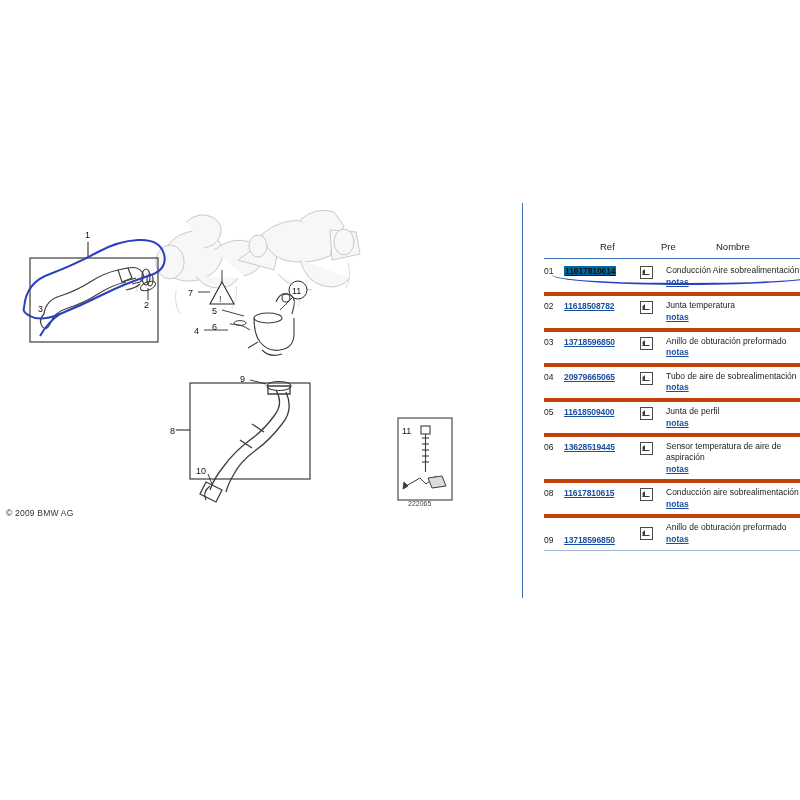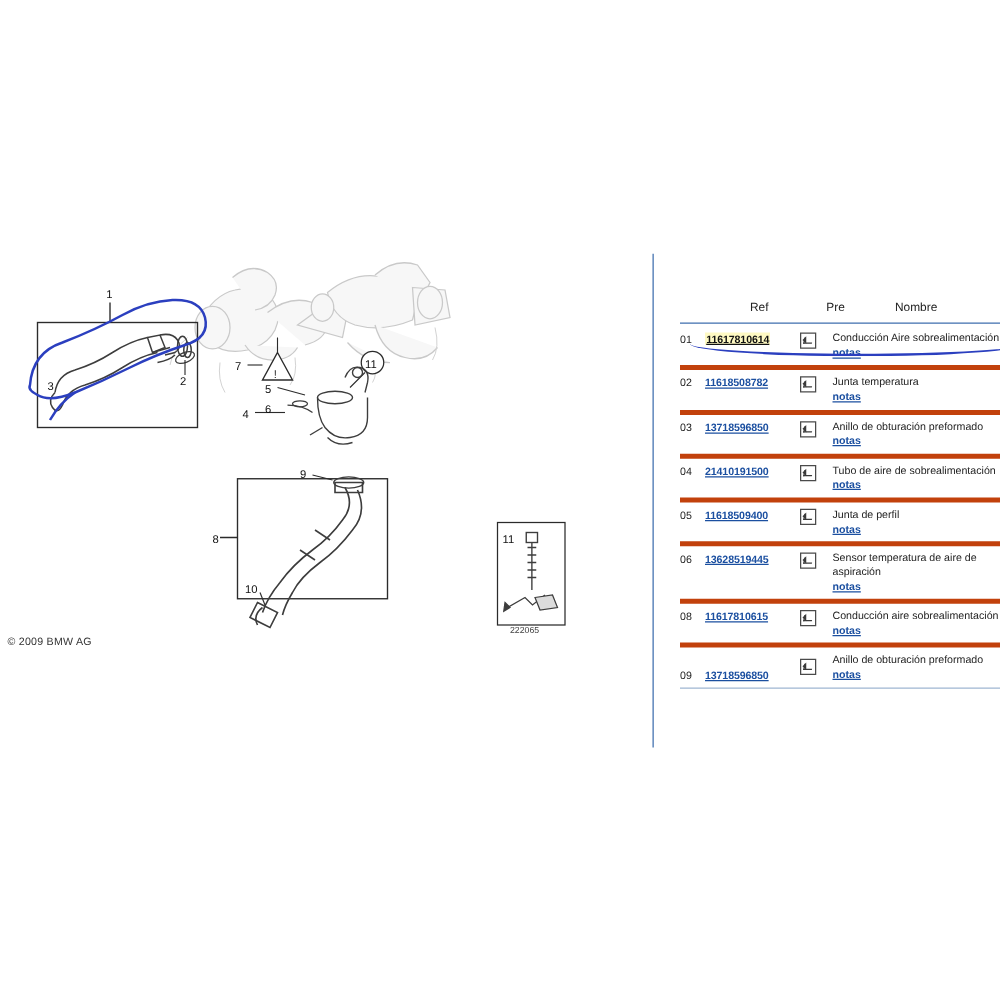--- a/index.html
+++ b/index.html
@@ -112,21 +112,21 @@
     flex: 0 0 76px;
     font-size: 8.5px;
     padding-top: 1px;
   }
   .c-ref a {
     color: #1b4fa0;
     font-weight: bold;
     letter-spacing: -0.1px;
   }
   .c-ref.highlight a {
-    background: #fef9c3;
+    background: #0369a1;
     color: #111;
     text-decoration: underline;
     padding: 0 1px;
   }
   .c-pre {
     width: 26px;
     flex: 0 0 26px;
     padding-top: 1px;
   }
   .c-name {
@@ -340,21 +340,21 @@
 
       <div class="row">
         <div class="c-pos">03</div>
         <div class="c-ref"><a href="#">13718596850</a></div>
         <div class="c-pre"><span class="pre-icon"></span></div>
         <div class="c-name"><span>Anillo de obturación preformado</span><a class="notes" href="#">notas</a></div>
       </div>
 
       <div class="row">
         <div class="c-pos">04</div>
-        <div class="c-ref"><a href="#">21410191500</a></div>
+        <div class="c-ref"><a href="#">20979665065</a></div>
         <div class="c-pre"><span class="pre-icon"></span></div>
         <div class="c-name"><span>Tubo de aire de sobrealimentación</span><a class="notes" href="#">notas</a></div>
       </div>
 
       <div class="row">
         <div class="c-pos">05</div>
         <div class="c-ref"><a href="#">11618509400</a></div>
         <div class="c-pre"><span class="pre-icon"></span></div>
         <div class="c-name"><span>Junta de perfil</span><a class="notes" href="#">notas</a></div>
       </div>

